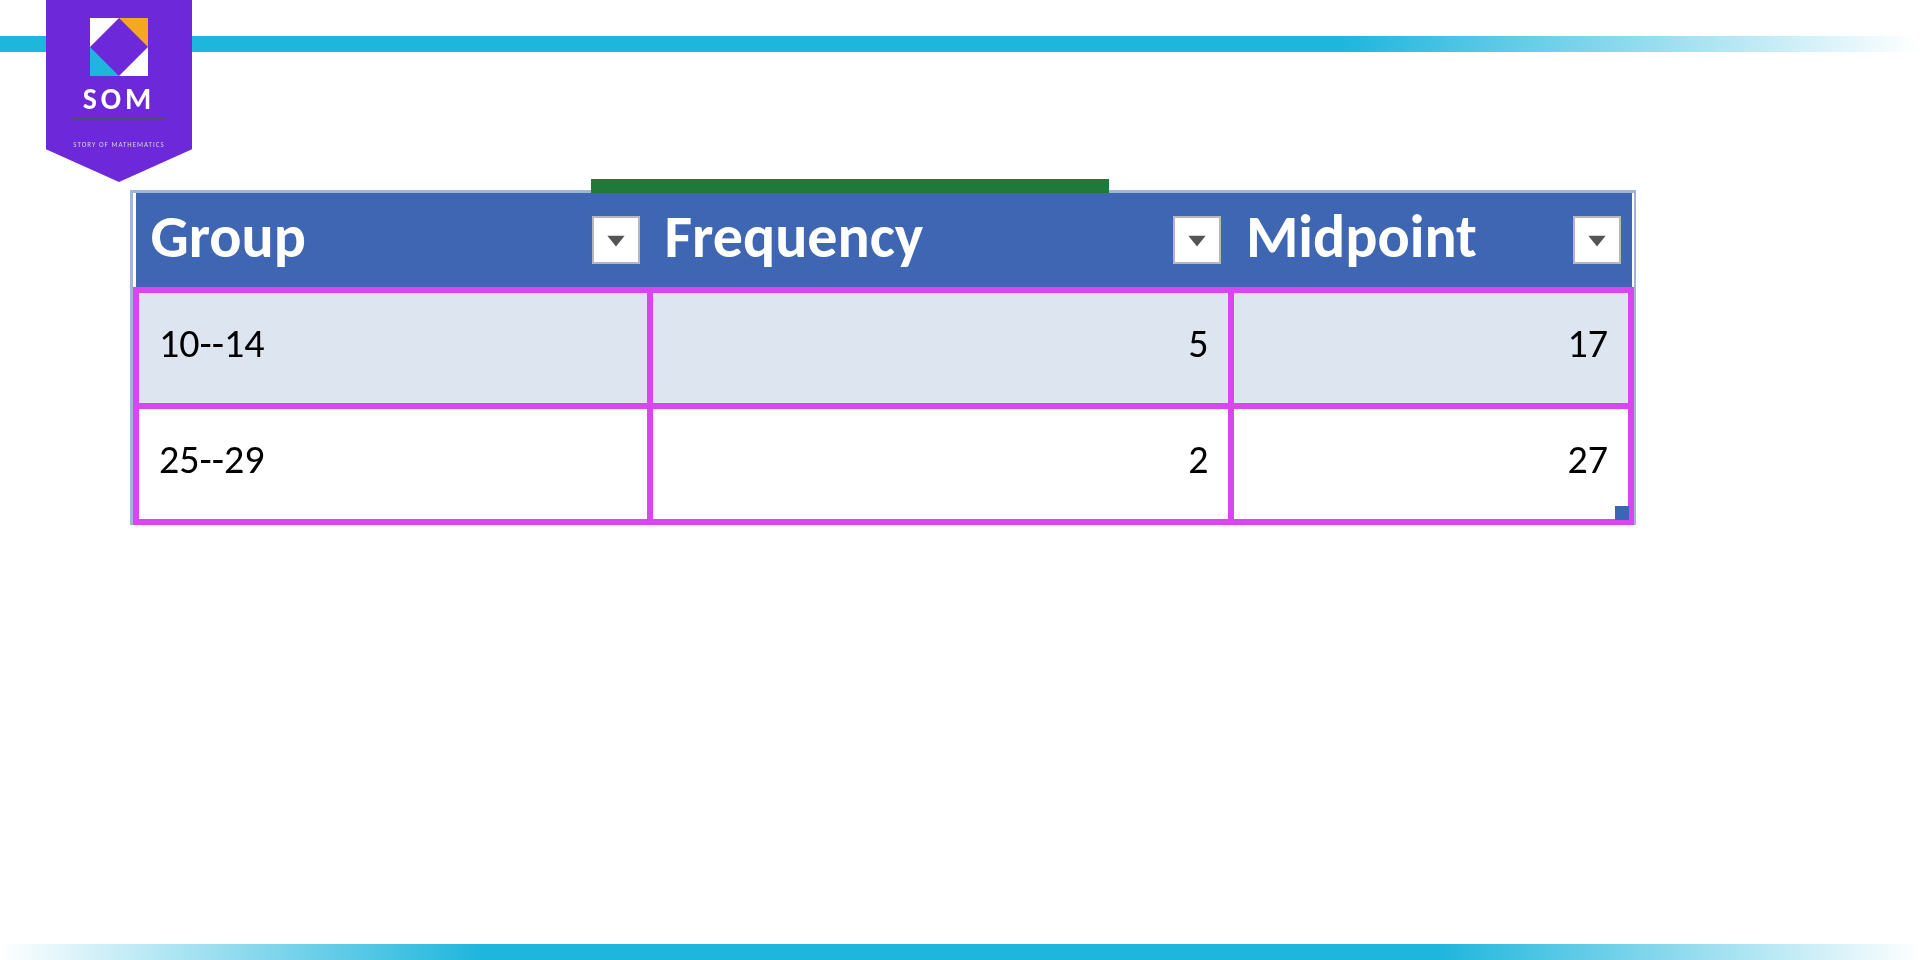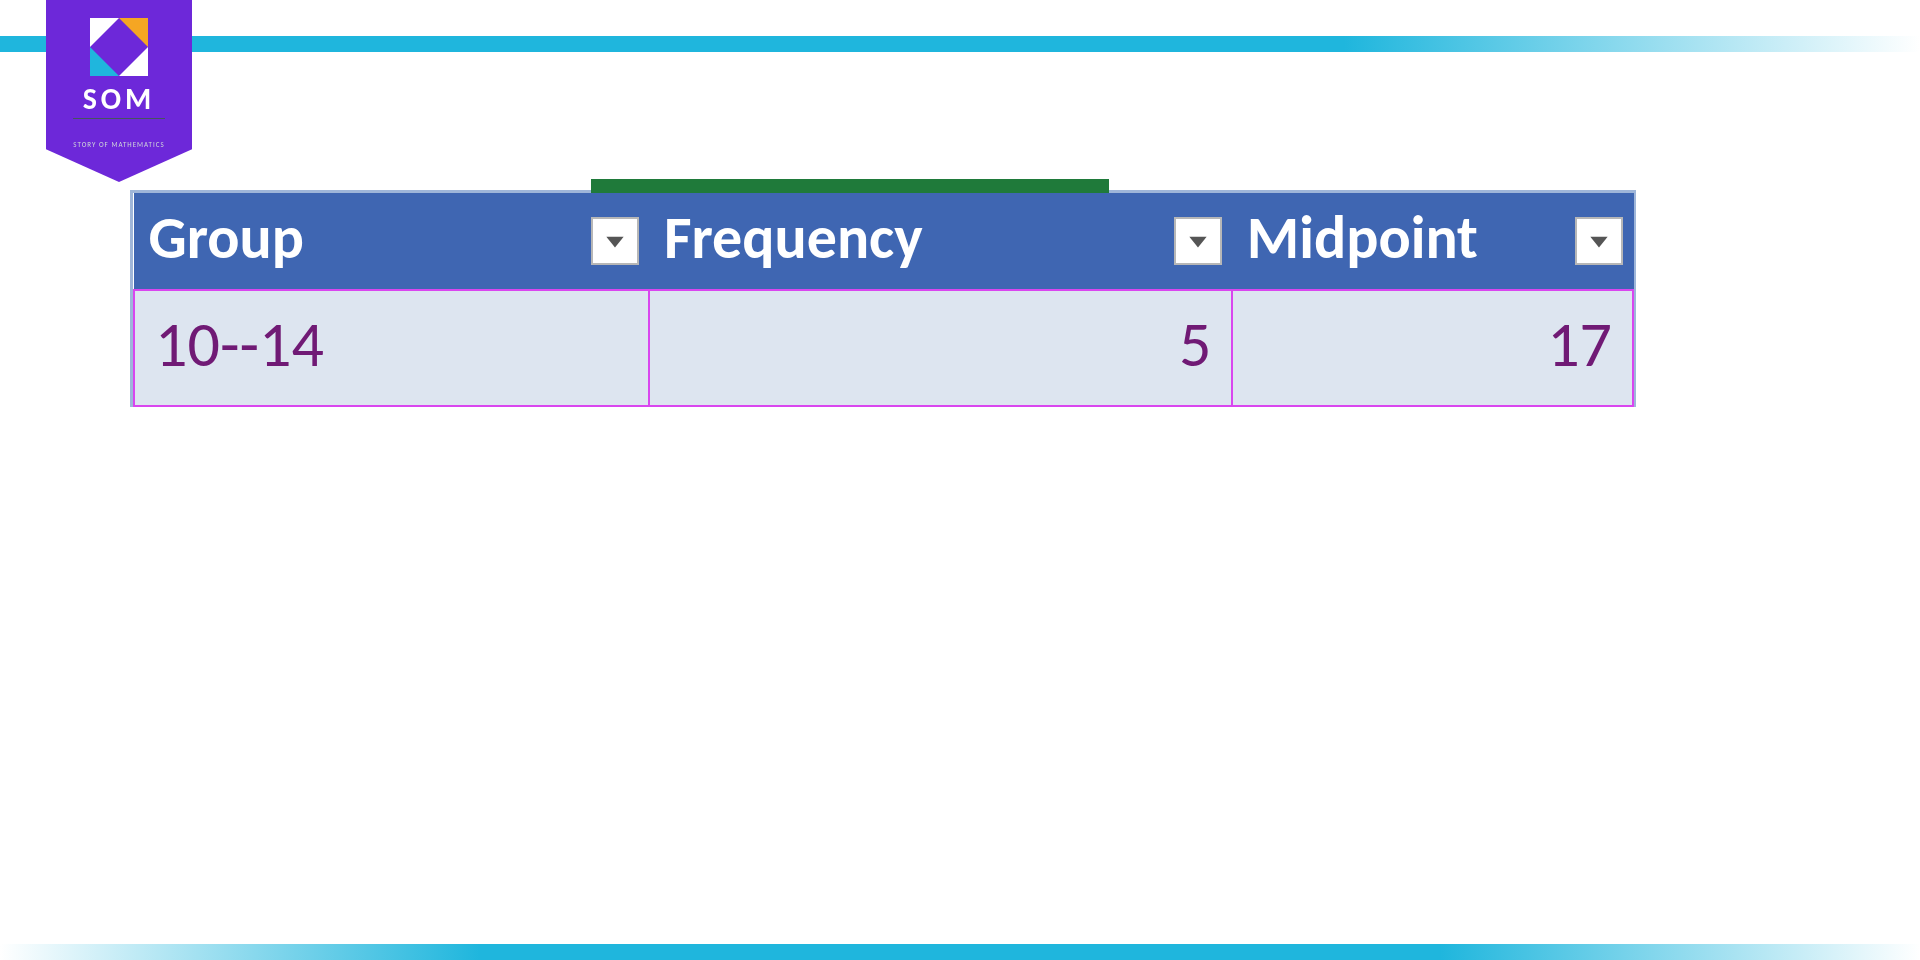--- a/index.html
+++ b/index.html
@@ -100,24 +100,24 @@
     top: 50%;
     transform: translateY(-50%);
     width: 48px; height: 48px;
     background: #fff;
     border: 2px solid #b7b7b7;
     display:flex; align-items:center; justify-content:center;
   }
   .filter svg { width: 26px; height: 26px; fill:#555; }
 
   td {
-    font-size: 64px;
-    color: #701a75;
+    font-size: 40px;
+    color: #000000;
     padding: 4px 20px 12px 20px;
-    border: 2px solid #d946ef;
+    border: 6px solid #d946ef;
     height: 116px;
     vertical-align: middle;
   }
   td.num { text-align: right; }
   tr.odd td { background: #dde5f0; }
   tr.even td { background: #fff; }
 
   
   .sel-handle {
     position:absolute;
@@ -179,15 +179,23 @@
           </span>
         </th>
       </tr>
     </thead>
     <tbody>
       <tr class="odd">
         <td>10--14</td>
         <td class="num">5</td>
         <td class="num">17</td>
       </tr>
+      <tr class="even">
+        <td>25--29</td>
+        <td class="num">2</td>
+        <td class="num last-cell">
+          <span>27</span>
+          <span class="sel-handle"></span>
+        </td>
+      </tr>
     </tbody>
   </table>
 </div>
 
 </body></html>

